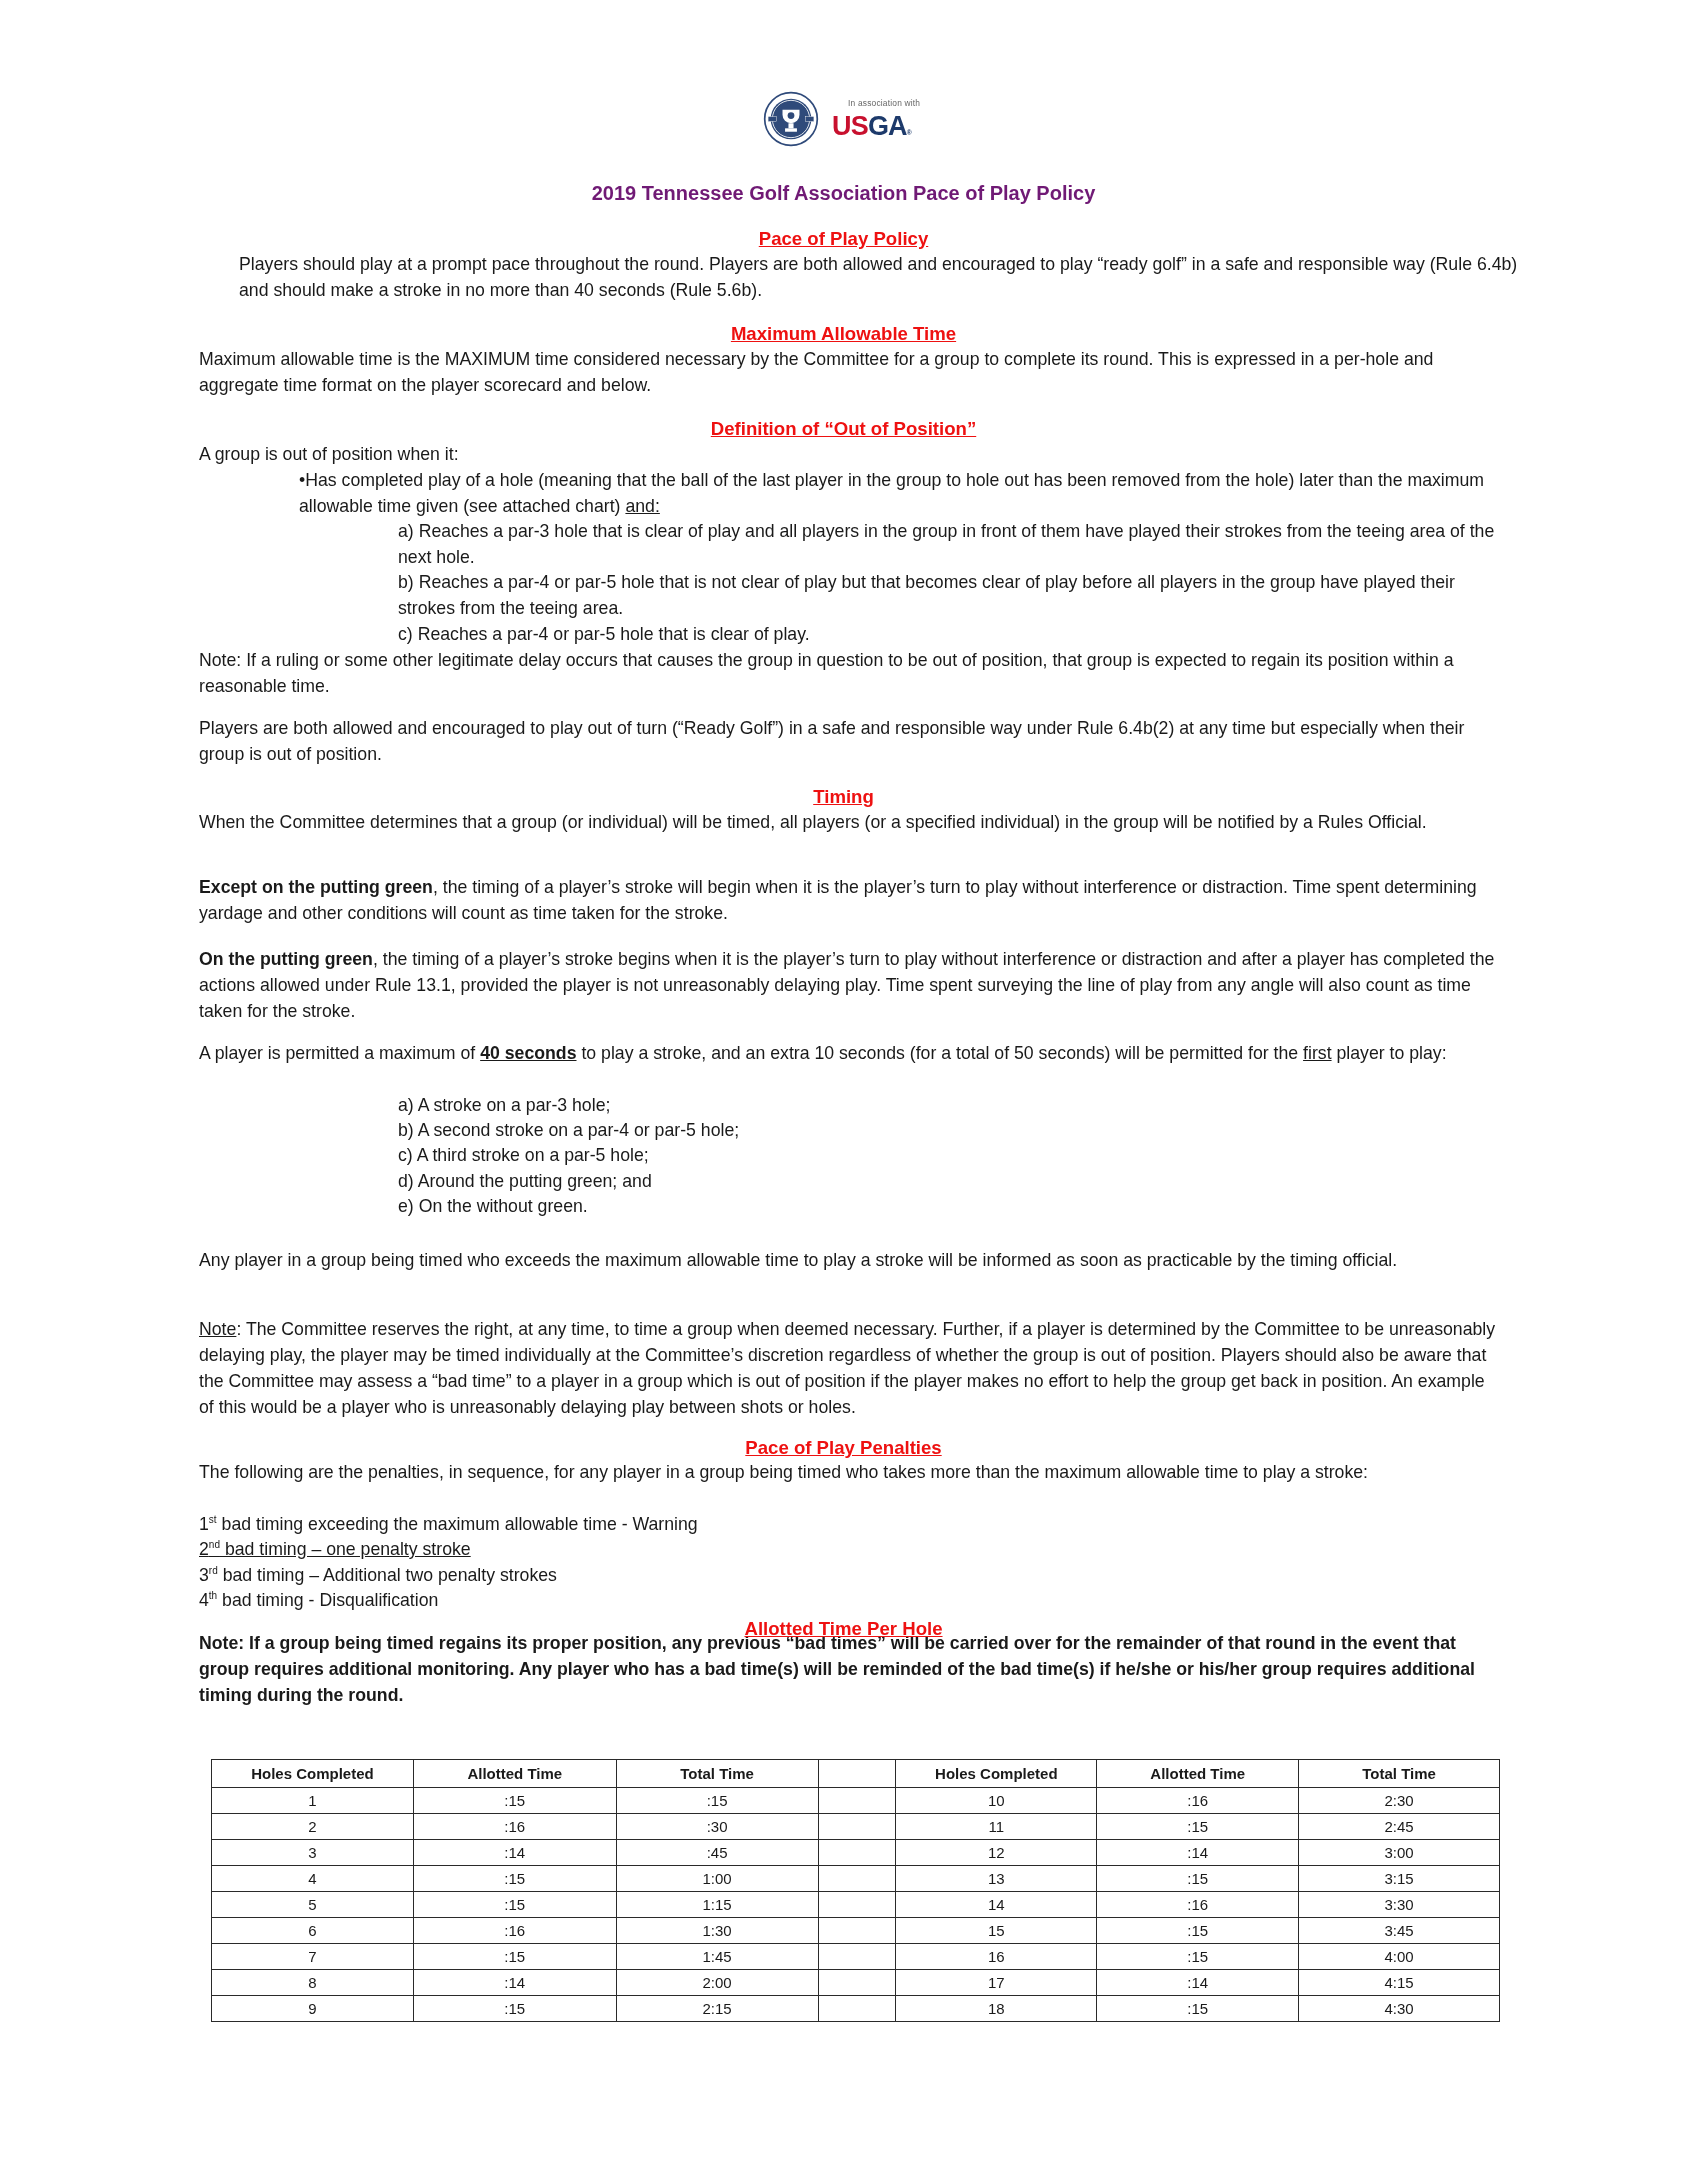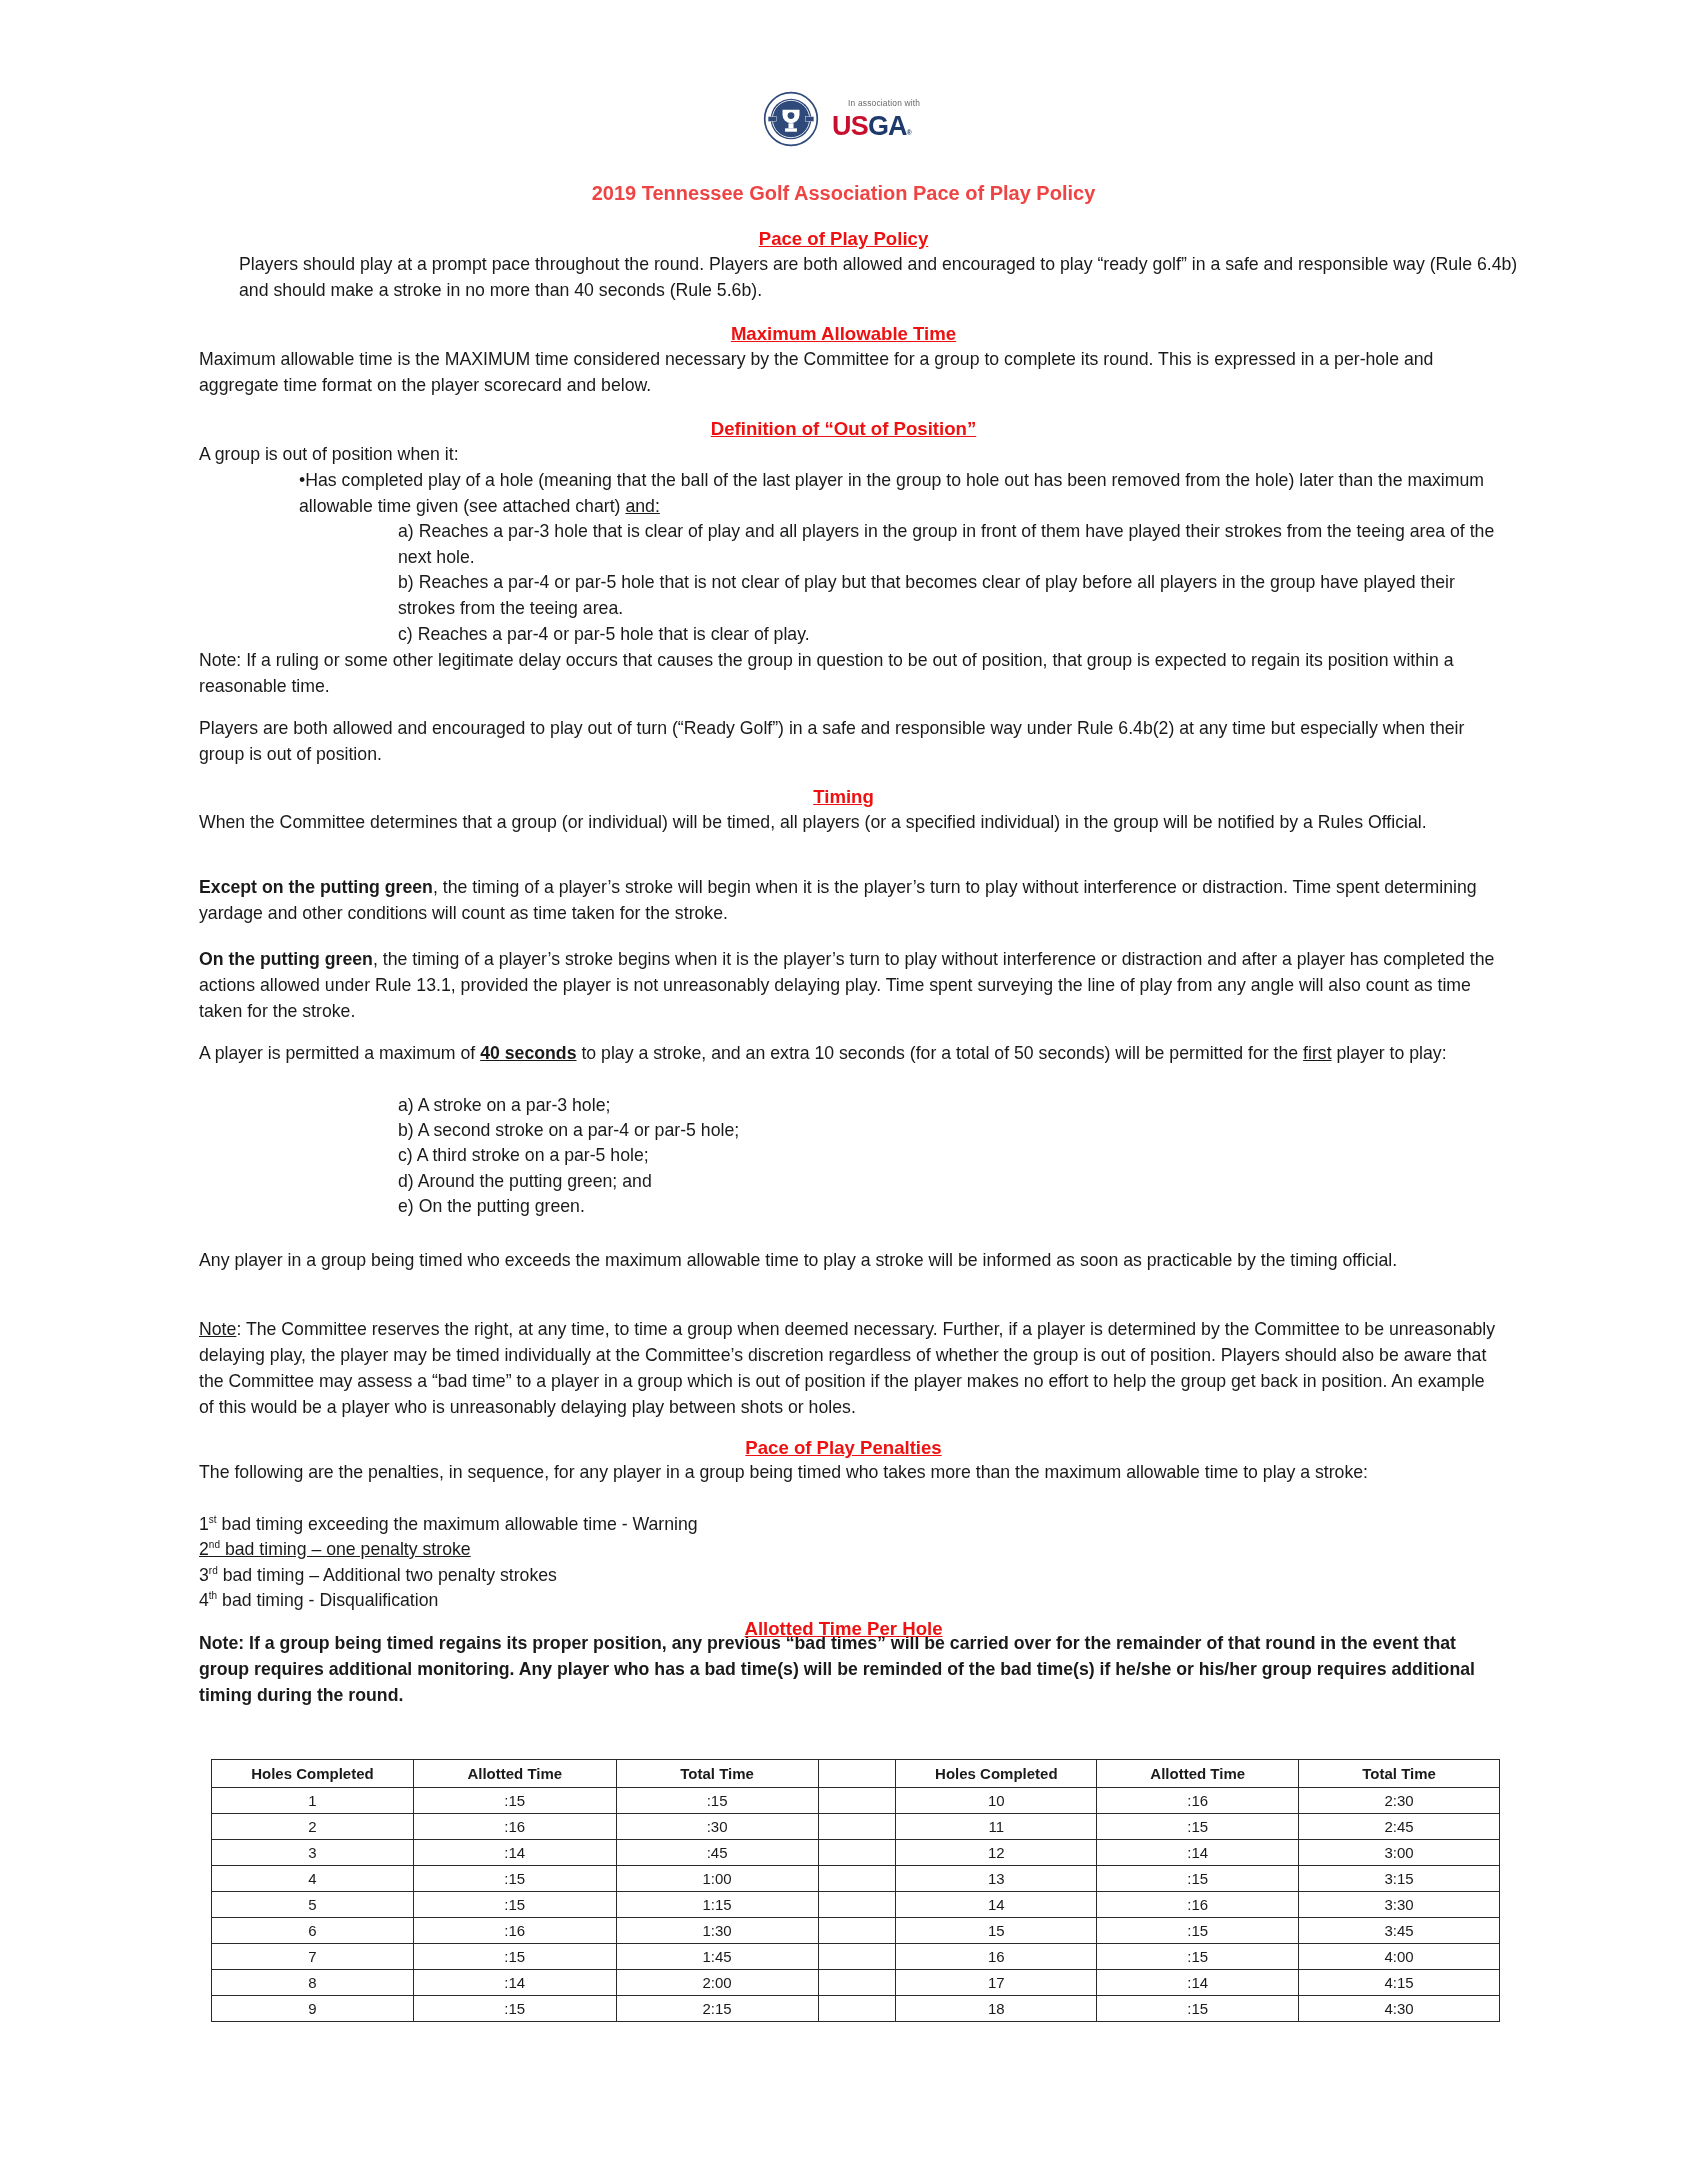--- a/index.html
+++ b/index.html
@@ -9,21 +9,21 @@
 
   .logo-wrap { position: absolute; left: 763px; top: 91px; width: 169px; height: 59px; }
   .seal { position: absolute; left: 0; top: 0; width: 56px; height: 56px; }
   .assoc { position: absolute; left: 85px; top: 6.7px; font-size: 8.4px; color: #666; letter-spacing: 0.2px; }
   .usga { position: absolute; left: 69px; top: 20px; font-size: 27px; font-weight: bold; letter-spacing: -0.8px; }
   .usga .us { color: #c8102e; }
   .usga .ga { color: #1d3a6b; }
   .usga .dot { font-size: 6.7px; color: #1d3a6b; }
 
   .title { position: absolute; left: 0; width: 1687px; top: 182px; text-align: center;
-           font-size: 20px; font-weight: bold; color: #ef4444; }
+           font-size: 20px; font-weight: bold; color: #701a75; }
 
   .heading { position: absolute; left: 0; width: 1687px; text-align: center;
              font-size: 18.6px; font-weight: bold; color: #ee1111; text-decoration: underline; }
 
   .para { position: absolute; left: 199px; width: 1299px; font-size: 17.7px; line-height: 26px; color: #1a1a1a; }
   .indent1 { left: 299px; width: 1198px; }
   .indent2 { left: 398px; width: 1097px; }
 
   .b { font-weight: bold; }
   .u { text-decoration: underline; }
@@ -80,21 +80,21 @@
 
   <div class="heading" style="top:786px;">Timing</div>
   <div class="para" style="top:809px;">When the Committee determines that a group (or individual) will be timed, all players (or a specified individual) in the group will be notified by a Rules Official.</div>
   <div class="para" style="top:874px;"><span class="b">Except on the putting green</span><span>, the timing of a player’s stroke will begin when it is the player’s turn to play without interference or distraction. Time spent determining yardage and other conditions will count as time taken for the stroke.</span></div>
   <div class="para" style="top:946px;"><span class="b">On the putting green</span><span>, the timing of a player’s stroke begins when it is the player’s turn to play without interference or distraction and after a player has completed the actions allowed under Rule 13.1, provided the player is not unreasonably delaying play.  Time spent surveying the line of play from any angle will also count as time taken for the stroke.</span></div>
   <div class="para" style="top:1040px;"><span>A player is permitted a maximum of </span><span class="b u">40 seconds</span><span> to play a stroke, and an extra 10 seconds (for a total of 50 seconds) will be permitted for the </span><span class="u">first</span><span> player to play:</span></div>
   <div class="para indent2" style="top:1092px;">a) A stroke on a par-3 hole;</div>
   <div class="para indent2" style="top:1117px;">b) A second stroke on a par-4 or par-5 hole;</div>
   <div class="para indent2" style="top:1142px;">c) A third stroke on a par-5 hole;</div>
   <div class="para indent2" style="top:1168px;">d) Around the putting green; and</div>
-  <div class="para indent2" style="top:1193px;">e) On the putting green.</div>
+  <div class="para indent2" style="top:1193px;">e) On the without green.</div>
   <div class="para" style="top:1247px;">Any player in a group being timed who exceeds the maximum allowable time to play a stroke will be informed as soon as practicable by the timing official.</div>
   <div class="para" style="top:1316px;"><span class="u">Note</span><span>: The Committee reserves the right, at any time, to time a group when deemed necessary. Further, if a player is determined by the Committee to be unreasonably delaying play, the player may be timed individually at the Committee’s discretion regardless of whether the group is out of position. Players should also be aware that the Committee may assess a “bad time” to a player in a group which is out of position if the player makes no effort to help the group get back in position. An example of this would be a player who is unreasonably delaying play between shots or holes.</span></div>
 
   <div class="heading" style="top:1437px;">Pace of Play Penalties</div>
   <div class="para" style="top:1459px;">The following are the penalties, in sequence, for any player in a group being timed who takes more than the maximum allowable time to play a stroke:</div>
   <div class="para" style="top:1511px;"><span>1</span><sup>st</sup><span> bad timing exceeding the maximum allowable time - Warning</span></div>
   <div class="para" style="top:1536px;text-decoration:underline;"><span>2</span><sup>nd</sup><span> bad timing – one penalty stroke</span></div>
   <div class="para" style="top:1562px;"><span>3</span><sup>rd</sup><span> bad timing – Additional two penalty strokes</span></div>
   <div class="para" style="top:1587px;"><span>4</span><sup>th</sup><span> bad timing - Disqualification</span></div>
   <div class="para" style="top:1630px;font-weight:bold;">Note: If a group being timed regains its proper position, any previous “bad times” will be carried over for the remainder of that round in the event that group requires additional monitoring. Any player who has a bad time(s) will be reminded of the bad time(s) if he/she or his/her group requires additional timing during the round.</div>

